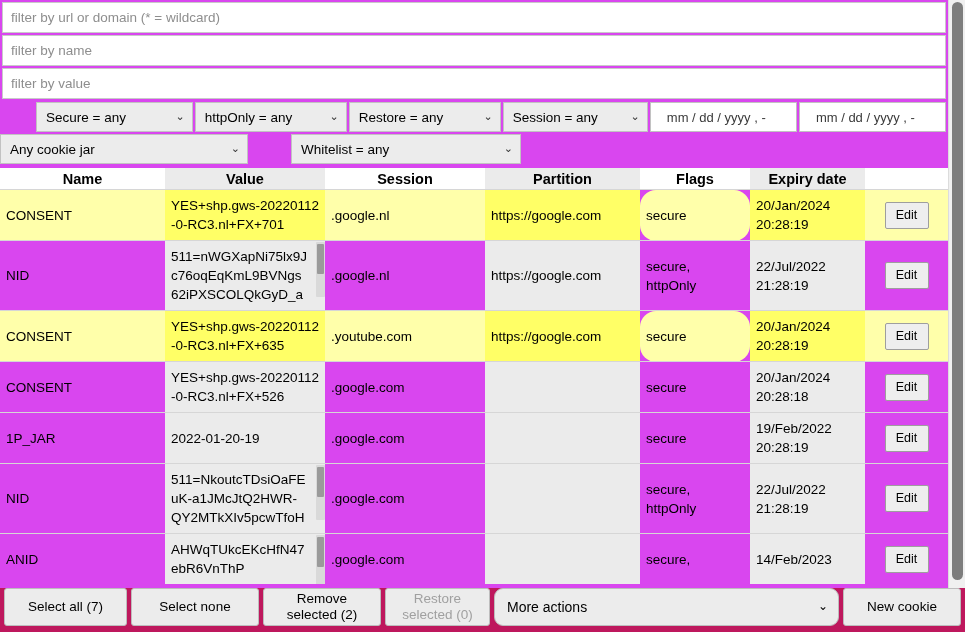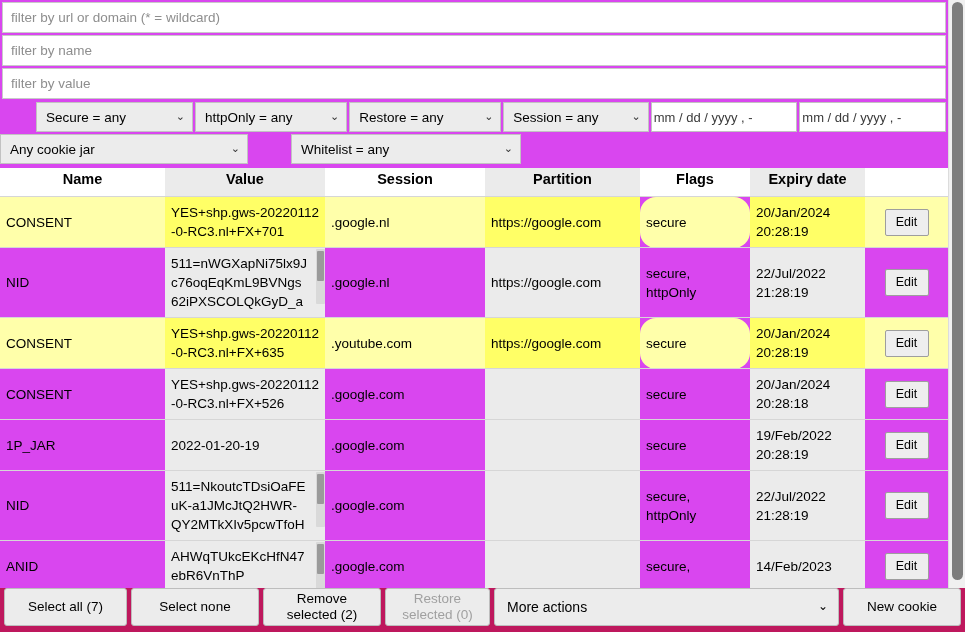--- a/index.html
+++ b/index.html
@@ -81,21 +81,21 @@
   .sel-samesite { width: 155px; }
   .sel-session  { width: 148px; }
 
   .dateinput {
     height: 30px;
     background: #ffffff;
     border: 1px solid #c2c2c2;
     margin-right: 2px;
     display: flex;
     align-items: center;
-    padding: 0 2px;
+    padding: 0 16px;
     font-size: 13px;
     color: #3a3a3a;
     white-space: nowrap;
     overflow: hidden;
     cursor: text;
   }
   .date-a { width: 150px; }
   .date-b { width: 150px; }
 
   .ctl-row2 {
@@ -123,21 +123,21 @@
   table.cookies {
     width: 948px;
     border-collapse: collapse;
     margin-top: 4px;
     table-layout: fixed;
     font-size: 13.5px;
   }
   table.cookies th {
     font-weight: bold;
     font-size: 14.5px;
-    padding: 3px 2px 9px 2px;
+    padding: 3px 2px 2px 2px;
     text-align: center;
     border: none;
     white-space: nowrap;
     background: #ffffff;
   }
   table.cookies th.shaded { background: #ebebeb; }
 
   table.cookies td {
     vertical-align: middle;
     padding: 6px 6px;
@@ -255,21 +255,21 @@
   .fb-selnone { width: 128px; }
   .fb-remove  { width: 118px; }
   .fb-restore { width: 105px; }
   .fb-new     { width: 118px; }
   .fsel {
     position: relative;
     flex: 1;
     height: 38px;
     background: #ececec;
     border: 1px solid #bdbdbd;
-    border-radius: 3px;
+    border-radius: 9px;
     display: flex;
     align-items: center;
     padding: 0 24px 0 12px;
     font-size: 14px;
     cursor: pointer;
   }
   .fsel .chev {
     position: absolute;
     right: 10px; top: 50%;
     transform: translateY(-55%);

